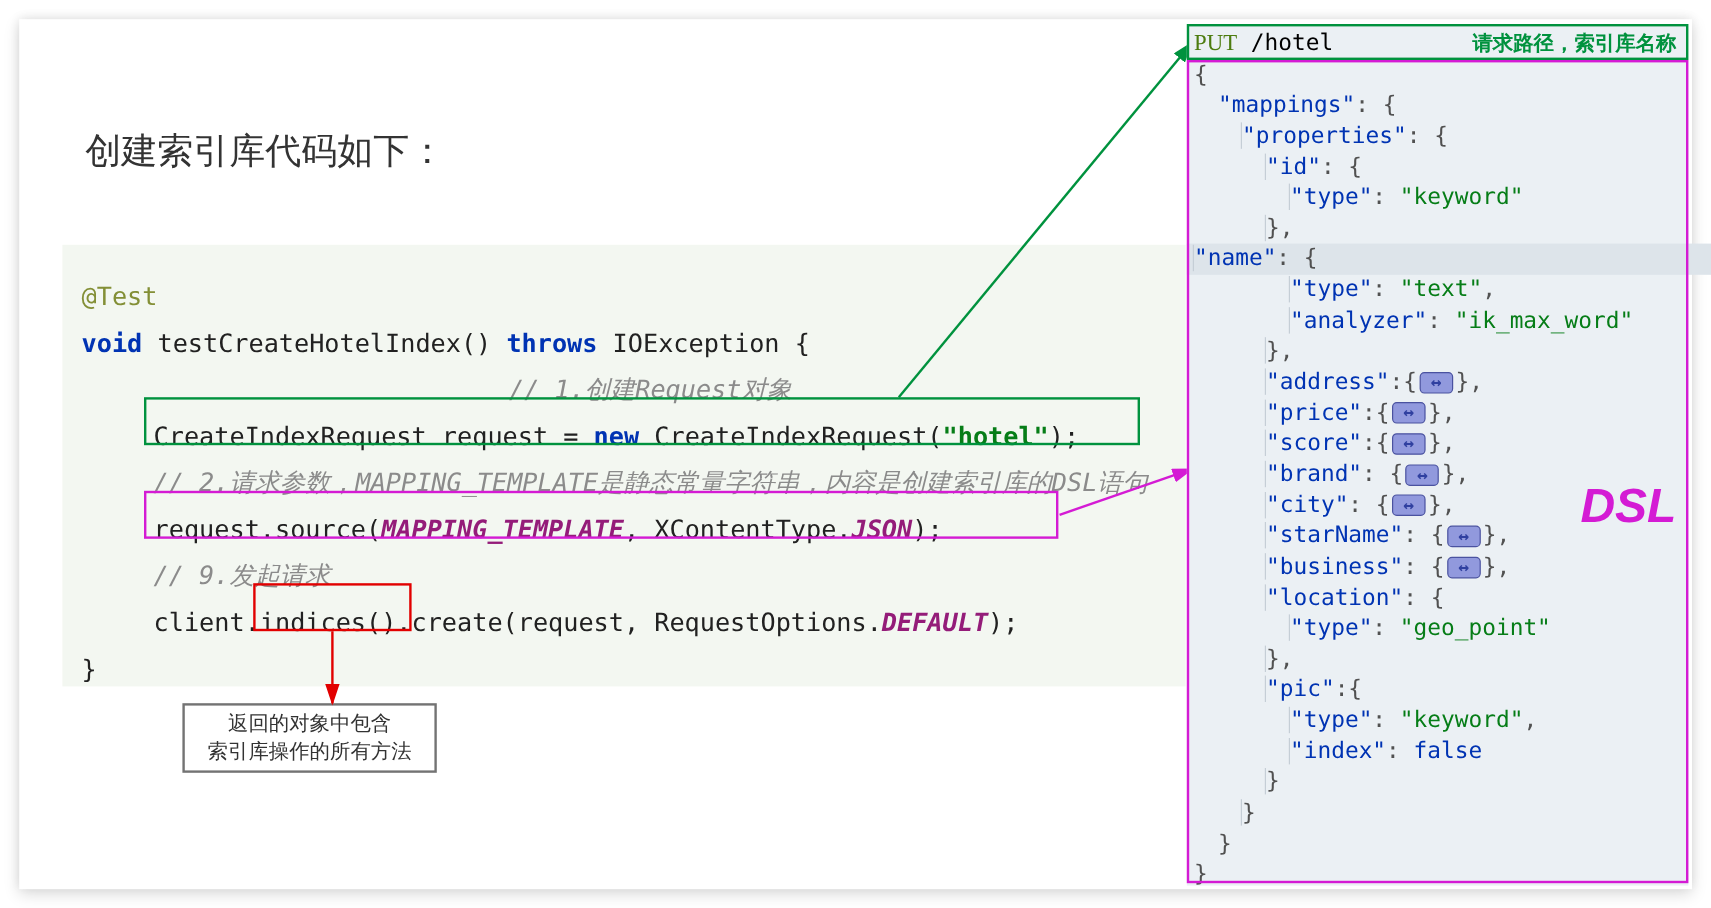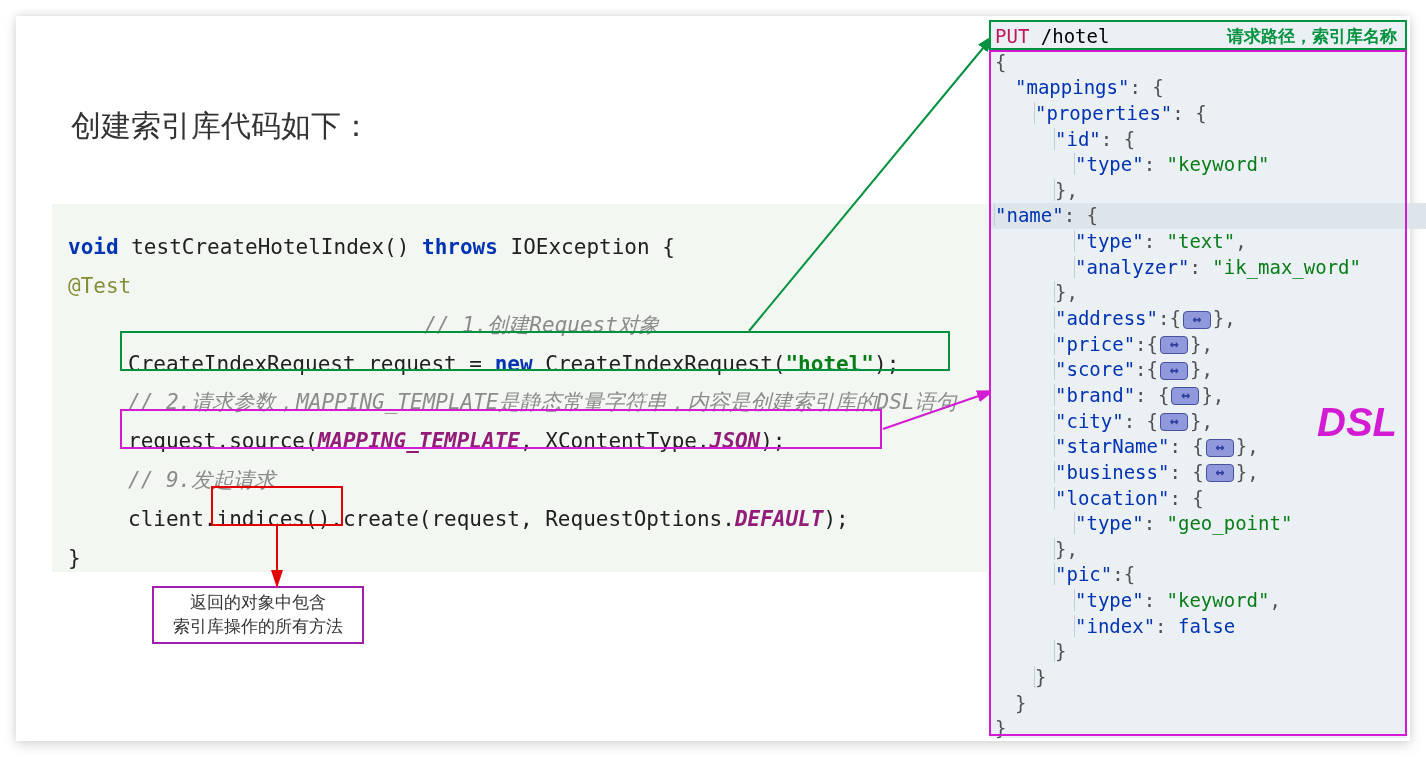--- a/index.html
+++ b/index.html
@@ -74,21 +74,21 @@
       height: 40px;
       border: 2px solid #e20000;
       pointer-events: none;
     }
     .annotation-box {
       position: absolute;
       top: 570px;
       left: 136px;
       width: 212px;
       height: 58px;
-      border: 2px solid #a21caf;
+      border: 2px solid #737373;
       background: #fff;
       display: flex;
       flex-direction: column;
       align-items: center;
       justify-content: center;
       font-size: 17px;
       color: #333;
       line-height: 1.4;
     }
     .dsl-panel {
@@ -117,21 +117,21 @@
     }
     .dsl-body-box {
       position: absolute;
       top: 26px;
       left: -6px;
       width: 418px;
       height: 686px;
       border: 2px solid #d41bd4;
       pointer-events: none;
     }
-    .put-method { color: #be185d; }
+    .put-method { color: #4d7c0f; font-family: Liberation Serif, serif; }
     .dsl-path-label {
       position: absolute;
       top: 2px;
       right: 4px;
       font-size: 17px;
       color: #00923e;
       font-weight: bold;
       font-family: "Microsoft YaHei", sans-serif;
     }
     .json-key { color: #0033B3; }
@@ -191,24 +191,24 @@
     }
   </style>
 </head>
 <body>
 
 <div class="main-container">
 
   <div class="title">创建索引库代码如下：</div>
 
   <div class="code-block">
+    <div><span class="annotation">@Test</span></div>
     <div>
       <span class="keyword">void</span><span> testCreateHotelIndex() </span><span class="keyword">throws</span><span> IOException {</span>
     </div>
-    <div><span class="annotation">@Test</span></div>
     <div class="indent1"><span class="comment">// 1.创建Request对象</span></div>
     <div class="indent2">
       <span>CreateIndexRequest request = </span><span class="keyword">new</span><span> CreateIndexRequest(</span><span class="string">"hotel"</span><span>);</span>
     </div>
     <div class="indent2"><span class="comment">// 2.请求参数，MAPPING_TEMPLATE是静态常量字符串，内容是创建索引库的DSL语句</span></div>
     <div class="indent2">
       <span>request.source(</span><span class="constant">MAPPING_TEMPLATE</span><span>, XContentType.</span><span class="constant">JSON</span><span>);</span>
     </div>
     <div class="indent2"><span class="comment">// 9.发起请求</span></div>
     <div class="indent2">

